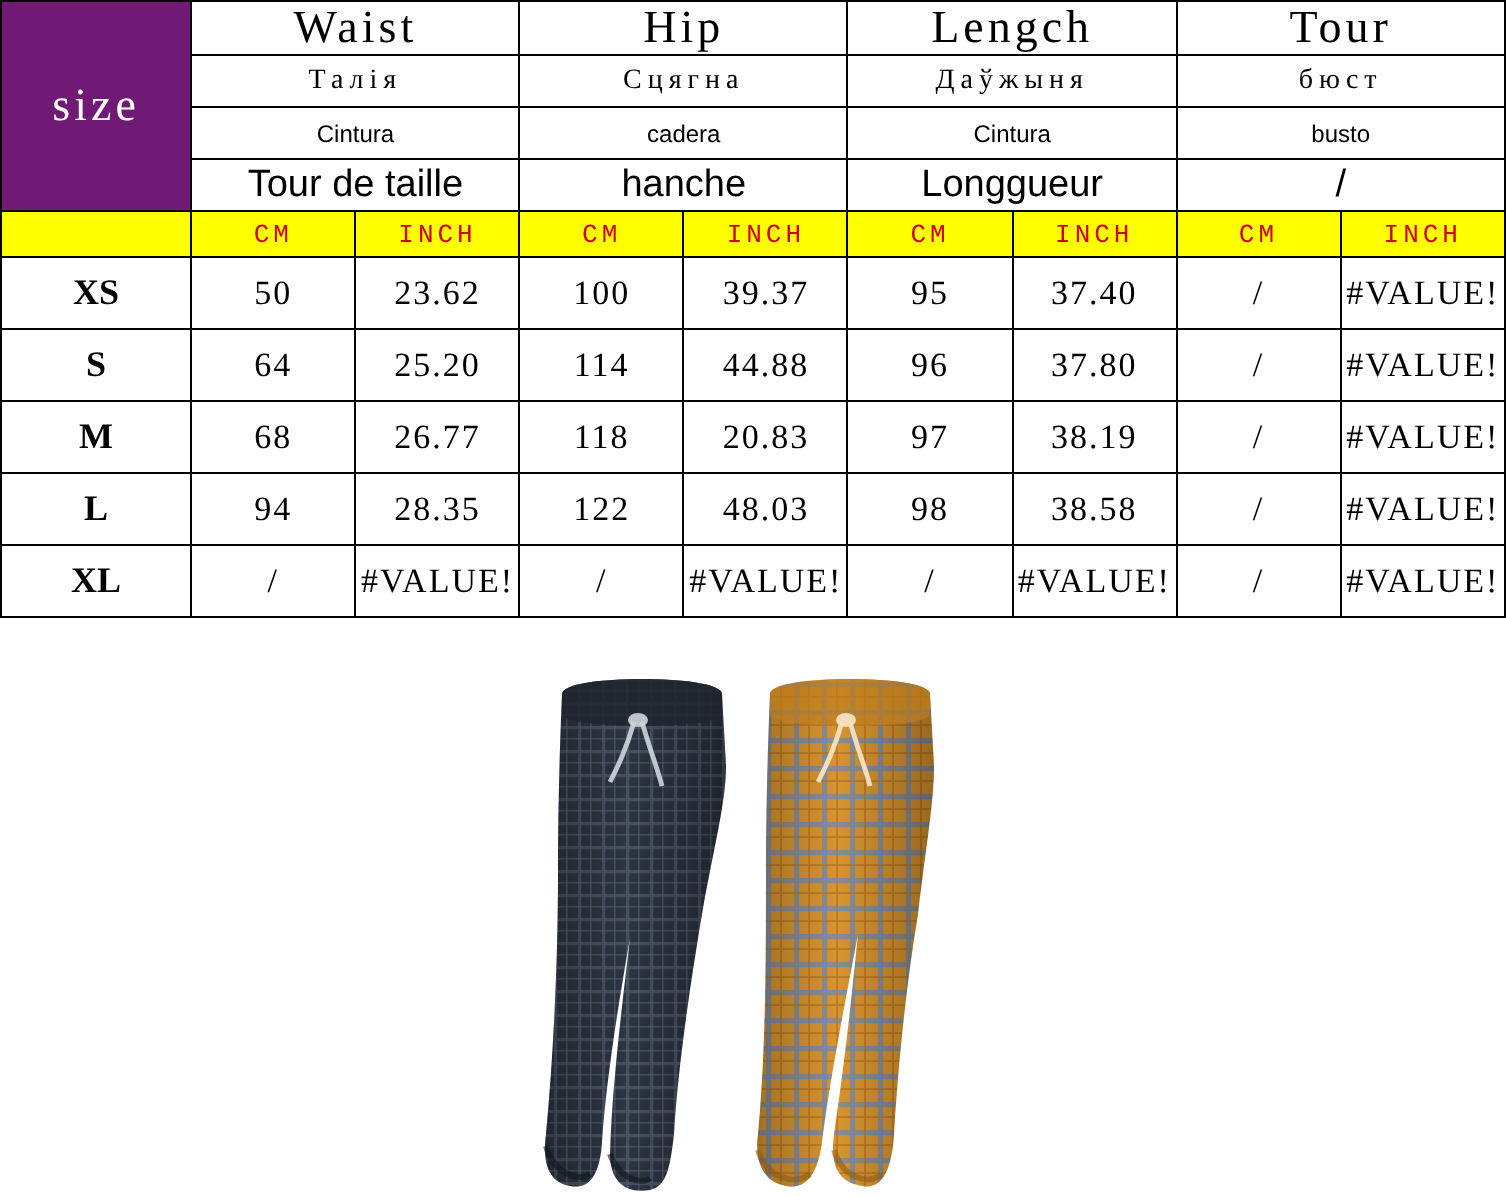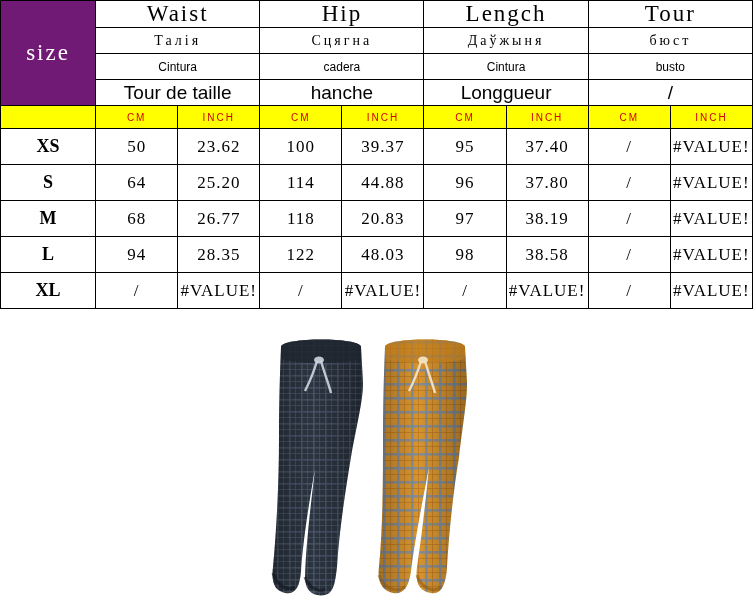--- a/index.html
+++ b/index.html
@@ -47,24 +47,24 @@
     letter-spacing: 2px;
     height: 24px;
   }
   .hdr-row-1 td { height: 25px; font-size: 23px; letter-spacing: 2px; }
   .hdr-row-2 td { height: 25px; font-size: 14px; letter-spacing: 3px; margin-top: 16px; }
   .hdr-row-3 td { height: 25px; font-size: 12px; font-family: "Liberation Sans", sans-serif; }
   .hdr-row-4 td { height: 25px; font-size: 19px; font-family: "Liberation Sans", sans-serif; }
   .unit-row td {
     background: #ffff00;
     color: #d00000;
-    font-size: 10px;
+    font-size: 13px;
     letter-spacing: 2px;
     height: 22px;
-    font-family: Liberation Sans, sans-serif;
+    font-family: Liberation Mono, monospace;
   }
   .unit-row td.unit-label { background: #ffff00; }
   .data-row td {
     height: 35px;
     font-size: 17px;
     letter-spacing: 1px;
     margin-top: 24px;
   }
   .data-row td.rowlabel {
     font-weight: bold;

